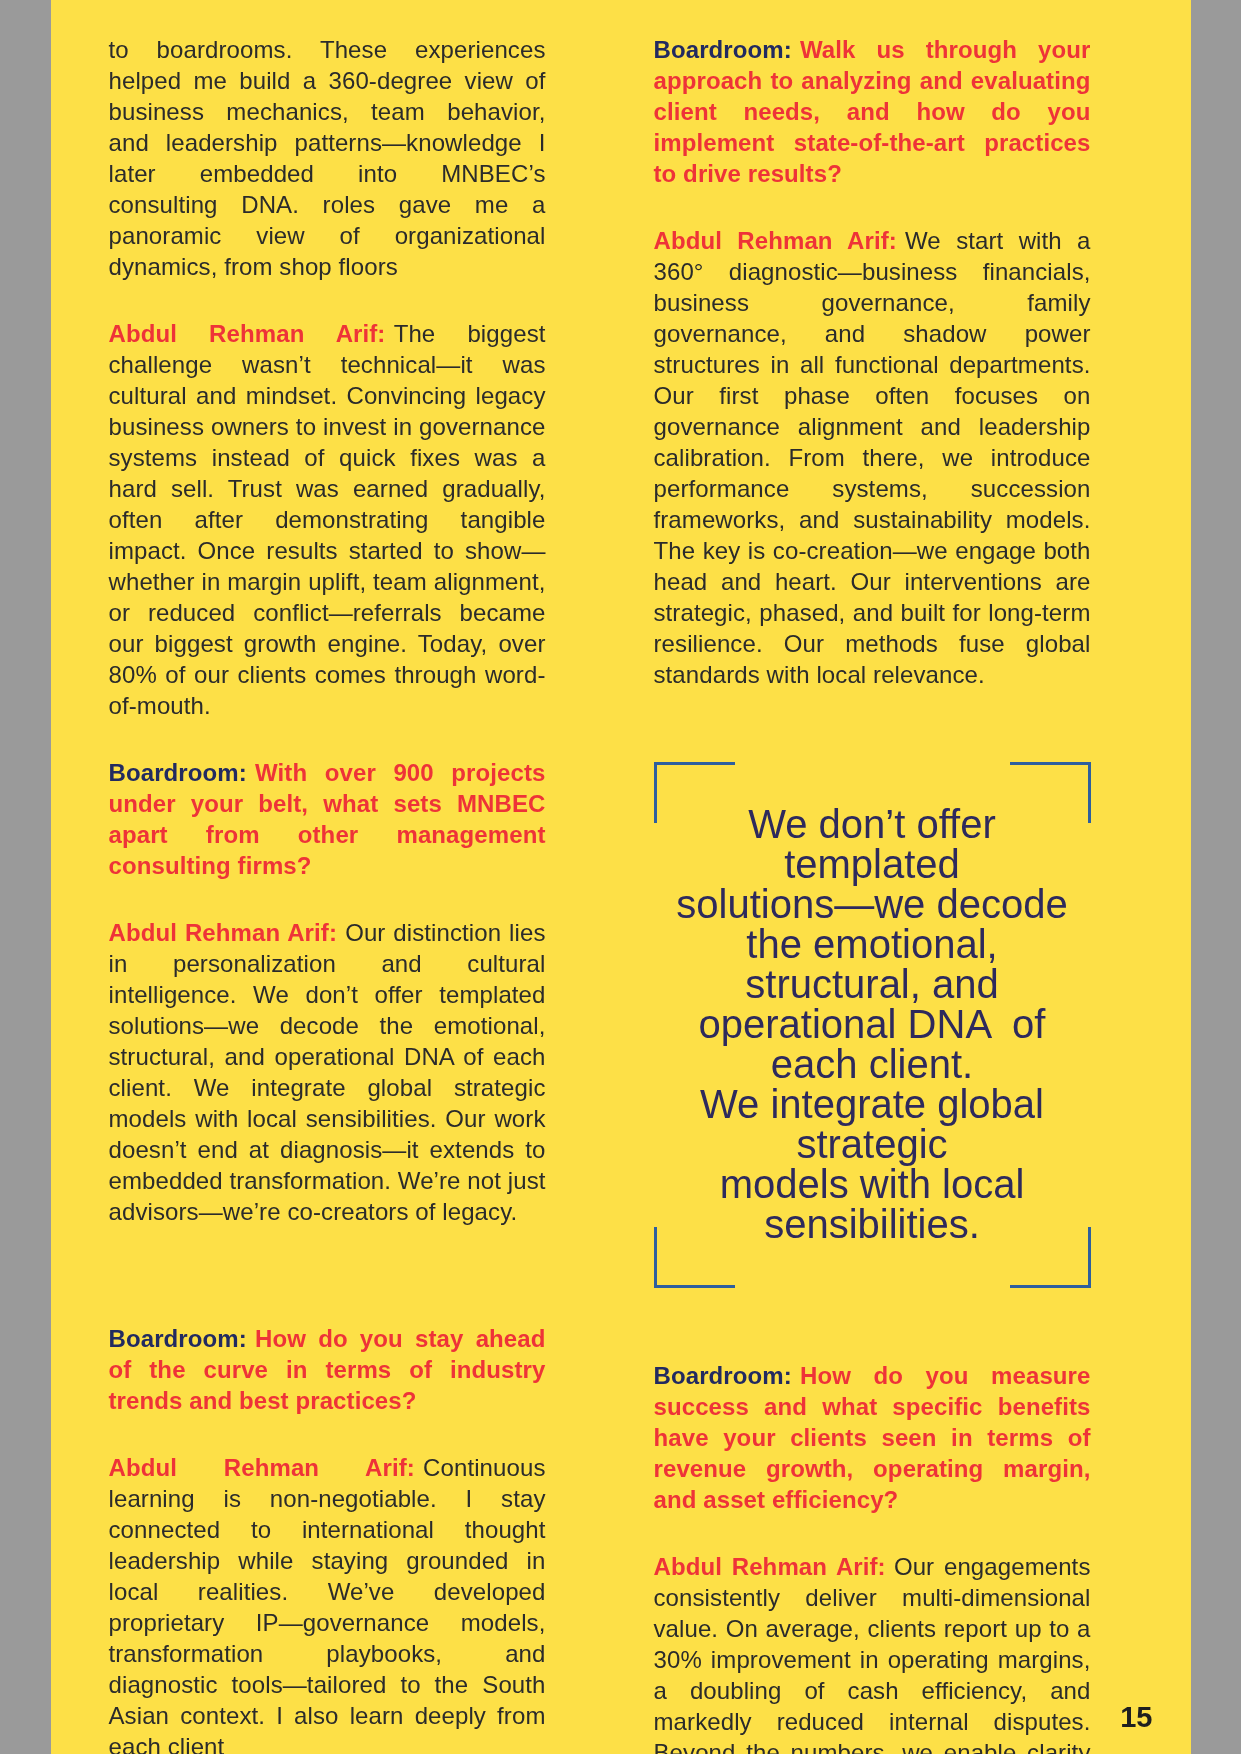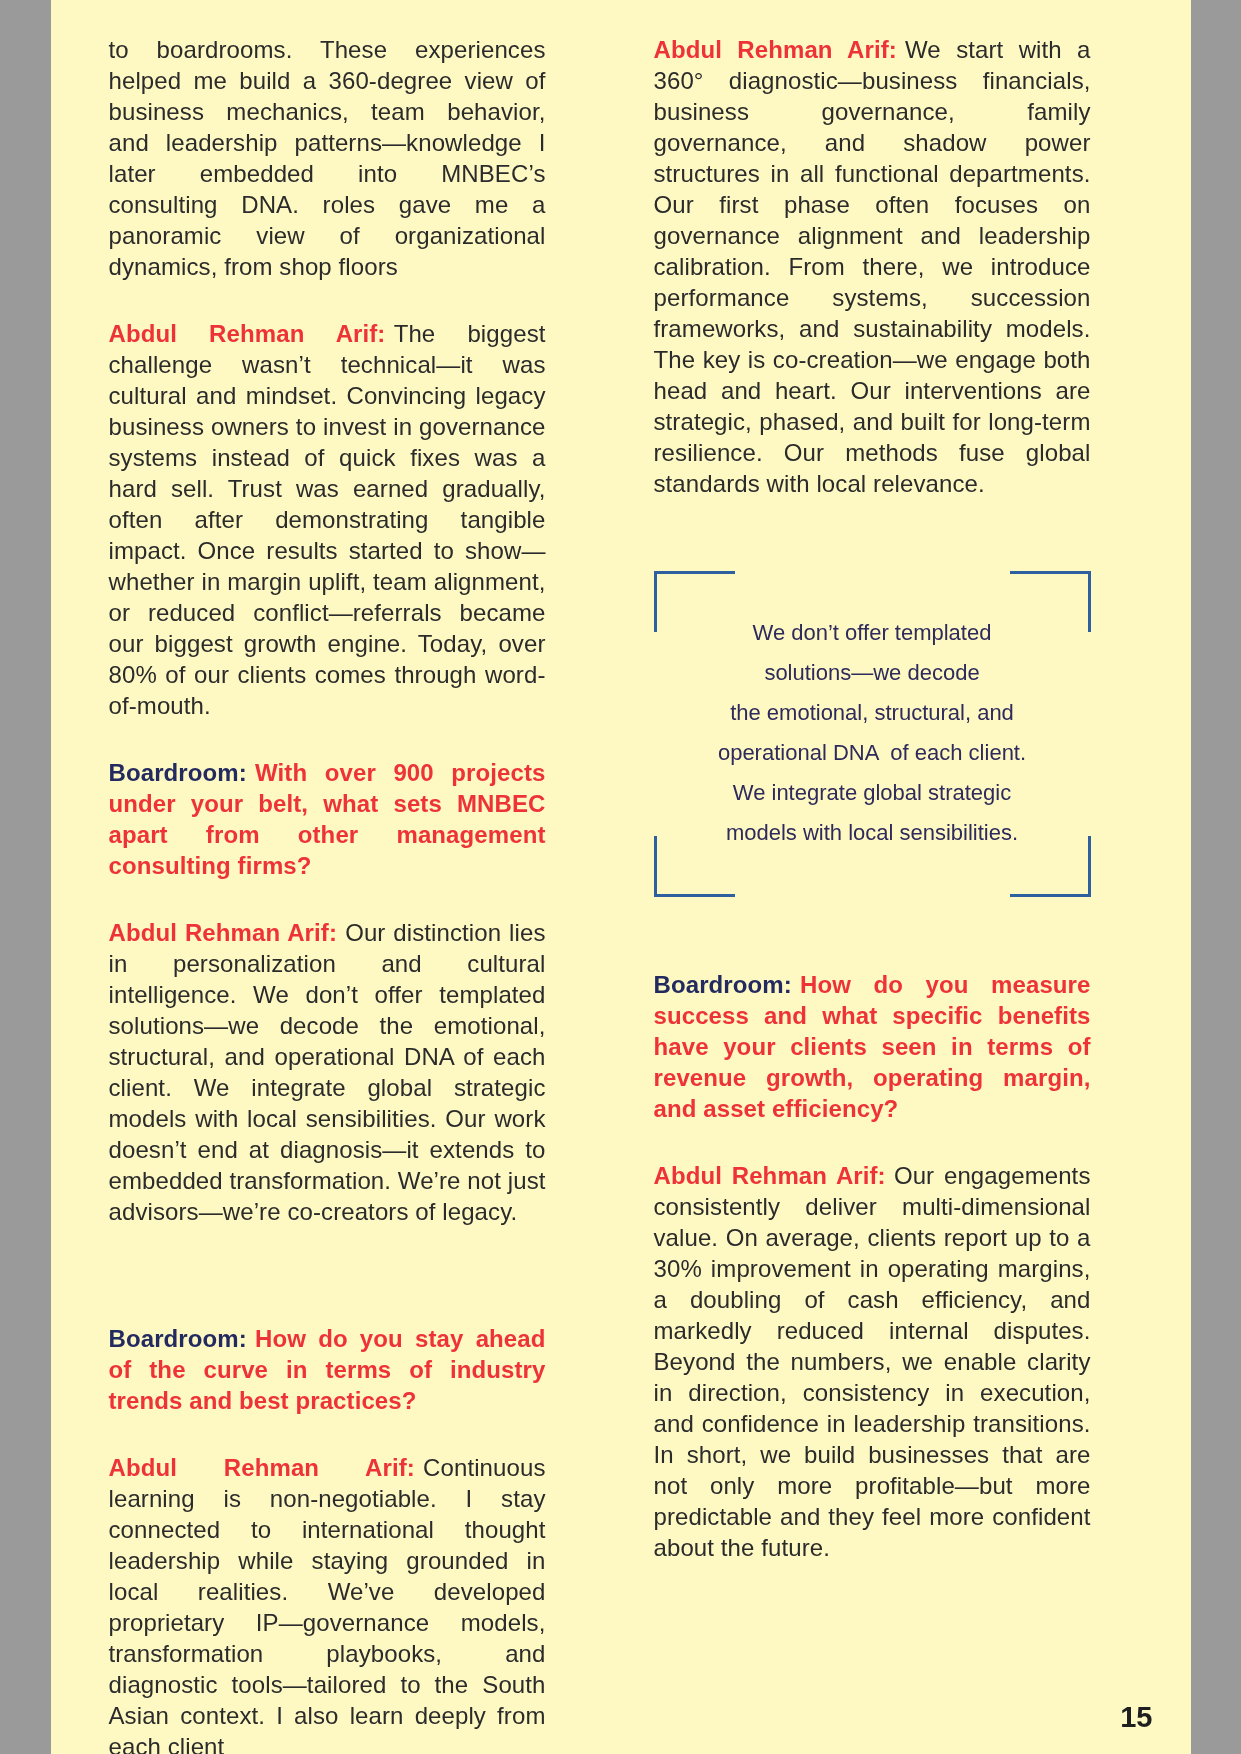--- a/index.html
+++ b/index.html
@@ -1,20 +1,20 @@
 <!DOCTYPE html>
 <html><head>
 <meta charset="utf-8">
 <style>
   html,body{margin:0;padding:0;background:#9a9a9a;}
   .page{
     position:relative;
     width:1140px;height:1754px;
     margin:0 auto;
-    background:#fef9c3;
+    background:#fde047;
     font-family:"Liberation Sans", sans-serif;
     overflow:hidden;
     box-sizing:border-box;
     padding:34px 100px 0 58px;
   }
   .columns{display:flex;gap:108px;}
   .col{flex:1 1 0;min-width:0;}
   .para{
     margin:0 0 36px 0;
     font-size:24px;
@@ -30,21 +30,21 @@
   .a .text{color:#2b2b2b;margin-top:48px;}
   .extra-gap{margin-top:96px;}
   .pull-quote{
     position:relative;
     margin:72px 0 72px 0;
     padding:42px 6px 44px 6px;
     text-align:center;
   }
   .quote-text{
     color:#2e2a5c;
-    font-size:22px;
+    font-size:40px;
     line-height:40px;
     white-space:pre-wrap;
     text-align:center;
   }
   .bracket{position:absolute;width:78px;height:58px;}
   .bracket.tl{top:0;left:0;border-top:3px solid #2e5f9e;border-left:3px solid #2e5f9e;}
   .bracket.tr{top:0;right:0;border-top:3px solid #2e5f9e;border-right:3px solid #2e5f9e;}
   .bracket.bl{bottom:0;left:0;border-bottom:3px solid #2e5f9e;border-left:3px solid #2e5f9e;}
   .bracket.br{bottom:0;right:0;border-bottom:3px solid #2e5f9e;border-right:3px solid #2e5f9e;}
   .page-number{
@@ -69,20 +69,21 @@
 
       <p class="para a"><span class="label">Abdul Rehman Arif:</span><span class="text">Our distinction lies in personalization and cultural intelligence. We don’t offer templated solutions—we decode the emotional, structural, and operational DNA of each client. We integrate global strategic models with local sensibilities. Our work doesn’t end at diagnosis—it extends to embedded transformation. We’re not just advisors—we’re co-creators of legacy.</span></p>
 
       <p class="para q extra-gap"><span class="label">Boardroom:</span><span class="text">How do you stay ahead of the curve in terms of industry trends and best practices?</span></p>
 
       <p class="para a"><span class="label">Abdul Rehman Arif:</span><span class="text">Continuous learning is non-negotiable. I stay connected to international thought leadership while staying grounded in local realities. We’ve developed proprietary IP—governance models, transformation playbooks, and diagnostic tools—tailored to the South Asian context. I also learn deeply from each client</span></p>
     </div>
 
     <div class="col">
 
+      <p class="para q"><span class="label">Boardroom:</span><span class="text">Walk us through your approach to analyzing and evaluating client needs, and how do you implement state-of-the-art practices to drive results?</span></p>
 
       <p class="para a"><span class="label">Abdul Rehman Arif:</span><span class="text">We start with a 360° diagnostic—business financials, business governance, family governance, and shadow power structures in all functional departments. Our first phase often focuses on governance alignment and leadership calibration. From there, we introduce performance systems, succession frameworks, and sustainability models. The key is co-creation—we engage both head and heart. Our interventions are strategic, phased, and built for long-term resilience. Our methods fuse global standards with local relevance.</span></p>
 
       <div class="pull-quote">
         <span class="bracket tl"></span>
         <span class="bracket tr"></span>
         <span class="bracket bl"></span>
         <span class="bracket br"></span>
         <div class="quote-text">We don’t offer templated
 solutions—we decode

